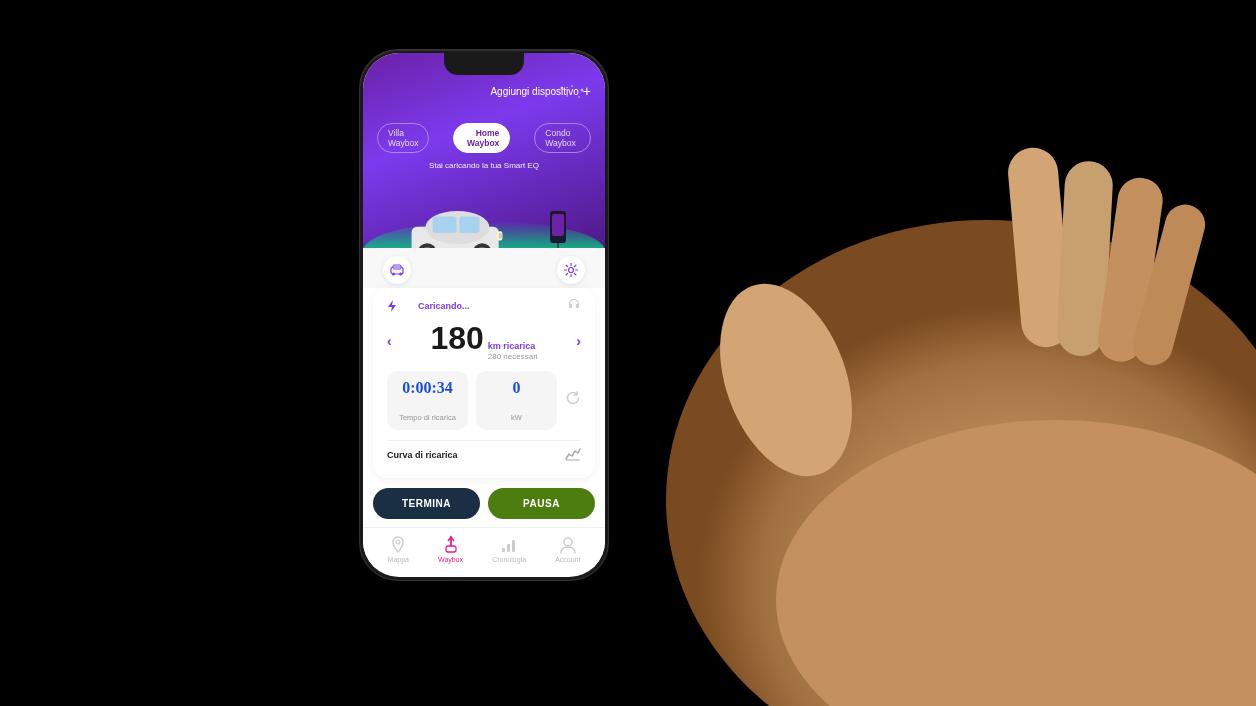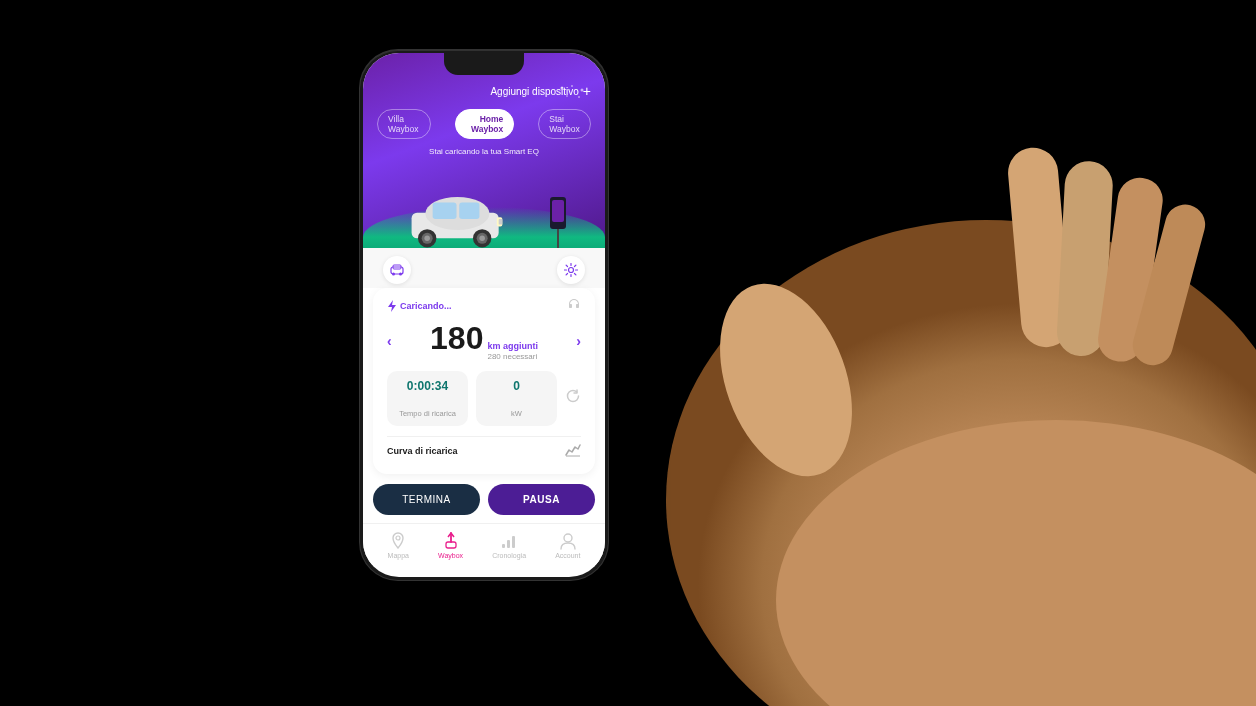--- a/index.html
+++ b/index.html
@@ -56,21 +56,21 @@
       padding: 28px 14px 0 14px;
       position: relative;
       height: 195px;
       overflow: hidden;
     }
 
     .add-device-row {
       display: flex;
       justify-content: flex-end;
       align-items: center;
-      margin-bottom: 10px;
+      margin-bottom: 24px;
       margin-top: 2px;
     }
 
     .add-device-text {
       color: #fff;
       font-size: 10px;
       font-weight: 500;
       margin-right: 4px;
     }
 
@@ -177,21 +177,21 @@
       align-items: center;
       margin-bottom: 8px;
     }
 
     .charging-status {
       color: #7c3aed;
       font-size: 9px;
       font-weight: 600;
       display: flex;
       align-items: center;
-      gap: 3px;
+      gap: 21px;
     }
 
     .headset-icon {
       font-size: 11px;
       color: #aaa;
     }
 
     
     .km-row {
       display: flex;
@@ -247,23 +247,24 @@
 
     .stat-box {
       flex: 1;
       background: #f5f5f5;
       border-radius: 10px;
       padding: 8px 10px;
       text-align: center;
     }
 
     .stat-value {
-      font-size: 12px;
+      font-size: 16px;
       font-weight: 700;
-      color: #0f766e;
+      color: #1d4ed8;
+      font-family: Liberation Serif, serif;
     }
 
     .stat-label {
       font-size: 7.5px;
       color: #999;
       margin-top: 16px;
     }
 
     
     .curve-row {
@@ -293,28 +294,28 @@
     }
 
     .btn-termina {
       flex: 1;
       background: #1a2e44;
       color: #fff;
       border: none;
       border-radius: 22px;
       padding: 10px;
       font-size: 10px;
-      font-weight: 400;
+      font-weight: 700;
       letter-spacing: 0.5px;
       cursor: pointer;
     }
 
     .btn-pausa {
       flex: 1;
-      background: #4c1d95;
+      background: #4d7c0f;
       color: #fff;
       border: none;
       border-radius: 22px;
       padding: 10px;
       font-size: 10px;
       font-weight: 700;
       letter-spacing: 0.5px;
       cursor: pointer;
     }
 
@@ -408,21 +409,21 @@
           </div>
 
           <div class="add-device-row">
             <span class="add-device-text">Aggiungi dispositivo</span>
             <span class="add-icon">+</span>
           </div>
 
           <div class="tabs-row">
             <div class="tab">Villa Waybox</div>
             <div class="tab active">Home Waybox</div>
-            <div class="tab">Stai Waybox</div>
+            <div class="tab">Condo Waybox</div>
           </div>
 
           <div class="charging-subtitle">Stai caricando la tua Smart EQ</div>
 
           <div class="car-scene">
             <div class="ground-gradient"></div>
 
             <svg class="car-svg" viewBox="0 0 120 65">
 
               <rect x="5" y="25" width="95" height="28" rx="6" fill="#e8e8e8"></rect>
@@ -487,21 +488,21 @@
                 <path d="M7 1 C4 1 2 3.5 2 6 L2 9 C2 9.6 2.4 10 3 10 L4 10 C4.6 10 5 9.6 5 9 L5 7 C5 6.4 4.6 6 4 6 L3 6 C3 3.8 4.8 2 7 2 C9.2 2 11 3.8 11 6 L10 6 C9.4 6 9 6.4 9 7 L9 9 C9 9.6 9.4 10 10 10 L11 10 C11.6 10 12 9.6 12 9 L12 6 C12 3.5 10 1 7 1 Z" fill="#ccc"></path>
               </svg>
             </div>
           </div>
 
           <div class="km-row">
             <span class="chevron">‹</span>
             <div class="km-center">
               <span class="km-number">180</span>
               <div class="km-label-group">
-                <div class="km-label">km aggiunti</div>
+                <div class="km-label">km ricarica</div>
                 <div class="km-sub">280 necessari</div>
               </div>
             </div>
             <span class="chevron">›</span>
           </div>
 
           <div class="stats-row">
             <div class="stat-box">
               <div class="stat-value">0:00:34</div>
               <div class="stat-label">Tempo di ricarica</div>

